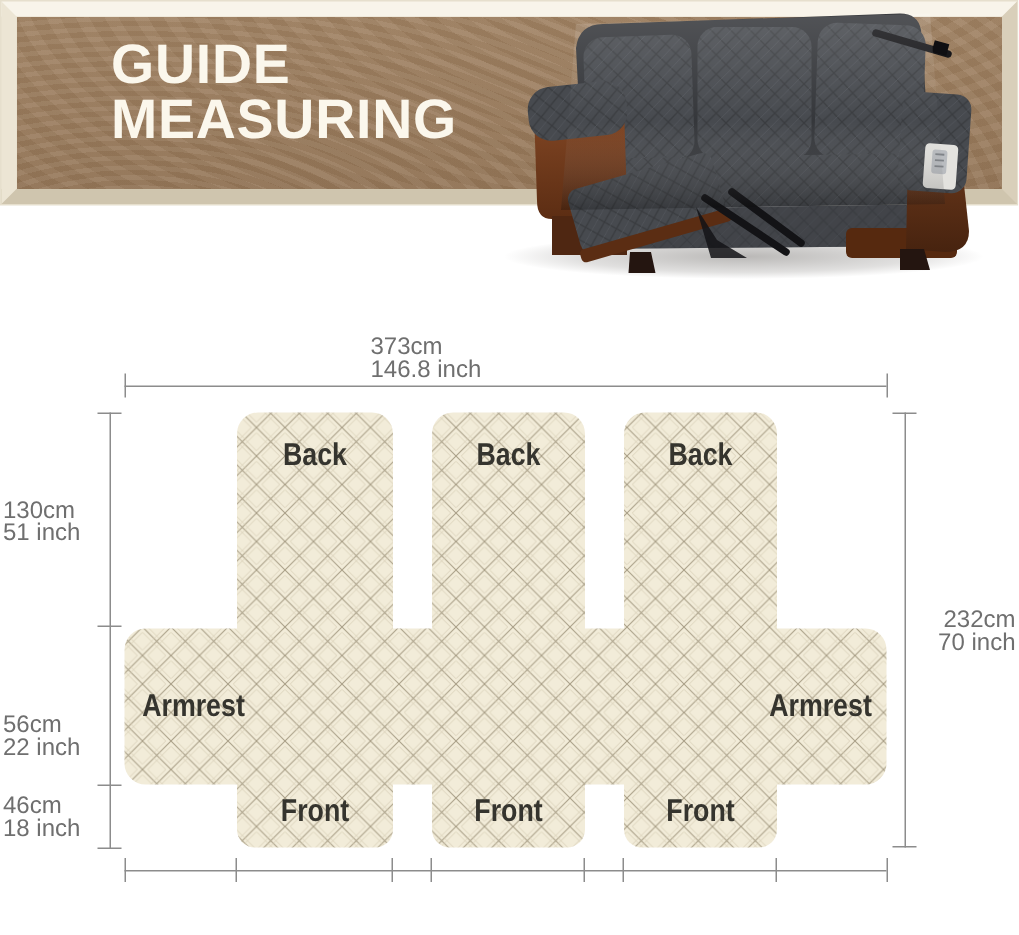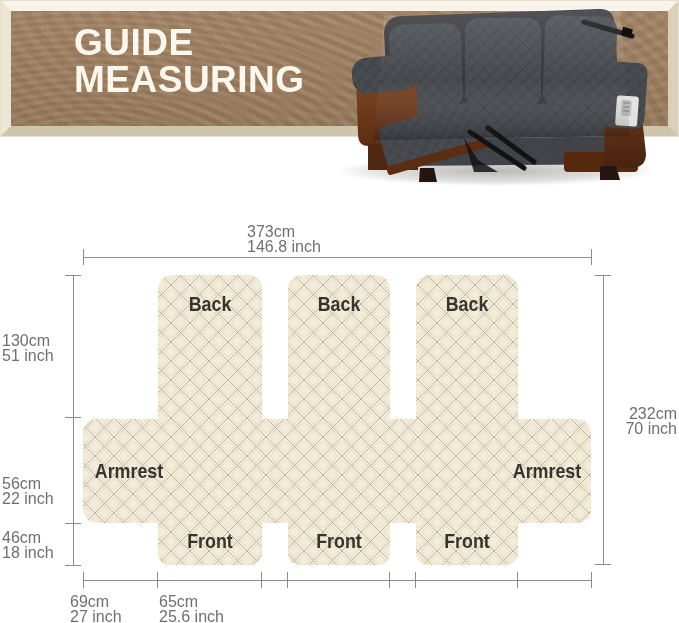--- a/index.html
+++ b/index.html
@@ -194,22 +194,14 @@
 
   <div class="dline-h" style="left:83px;top:580px;width:508px;"></div>
   <div class="tick-v" style="left:83px;top:572px;"></div>
   <div class="tick-v" style="left:157px;top:572px;"></div>
   <div class="tick-v" style="left:261px;top:572px;"></div>
   <div class="tick-v" style="left:287px;top:572px;"></div>
   <div class="tick-v" style="left:389px;top:572px;"></div>
   <div class="tick-v" style="left:415px;top:572px;"></div>
   <div class="tick-v" style="left:517px;top:572px;"></div>
   <div class="tick-v" style="left:591px;top:572px;"></div>
-  <div class="dim-label" style="left:70px;top:594px;width:100px;">
-    <span>69cm</span>
-    <span>27 inch</span>
-  </div>
-  <div class="dim-label" style="left:159px;top:594px;width:100px;">
-    <span>65cm</span>
-    <span>25.6 inch</span>
-  </div>
 
 </div>
 
 </body></html>

